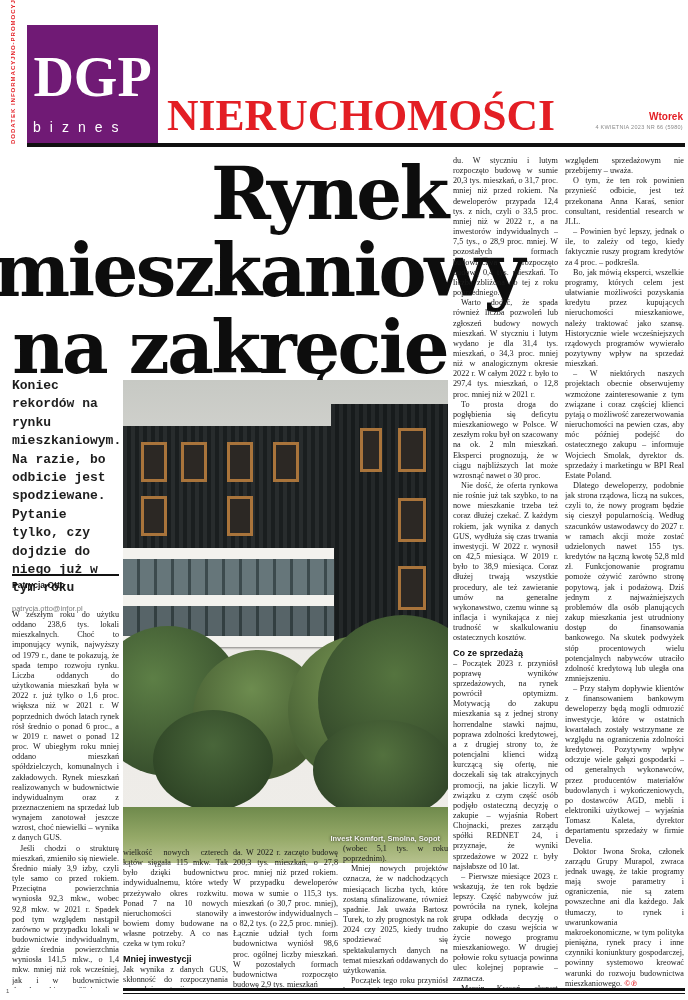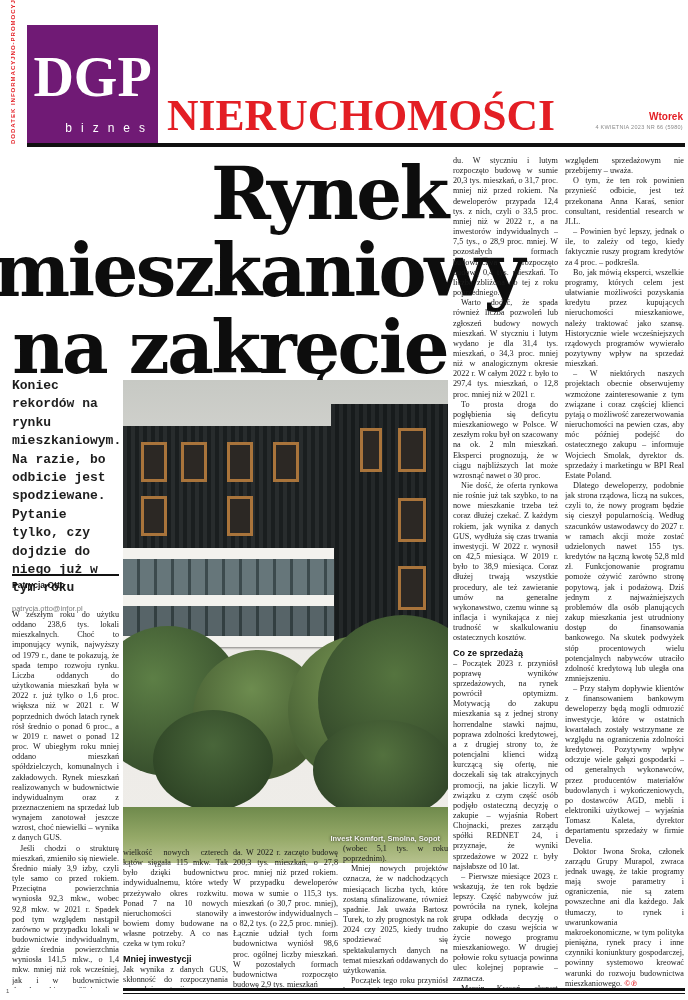--- a/index.html
+++ b/index.html
@@ -7,22 +7,22 @@
         font-family:"Liberation Serif",serif;color:#1b1b1b;}
 
   
   .edge-label{position:absolute;left:10px;top:24px;height:120px;
     writing-mode:vertical-rl;transform:rotate(180deg);
     font-family:"Liberation Sans",sans-serif;font-size:6px;font-weight:bold;
     letter-spacing:1px;color:#e31e24;white-space:nowrap;}
   .logo-box{position:absolute;left:27px;top:25px;width:131px;height:118px;background:#701a75;}
   .logo-main{position:absolute;left:0;right:0;top:24px;text-align:center;color:#fff;
     font-family:"Liberation Serif",serif;font-weight:bold;font-size:56px;line-height:1;}
-  .logo-sub{position:absolute;left:6px;right:4px;bottom:8px;text-align:right;color:#fff;
-    font-family:"Liberation Sans",sans-serif;font-size:12px;letter-spacing:9px;}
+  .logo-sub{position:absolute;left:6px;right:16px;bottom:8px;text-align:left;color:#fff;
+    font-family:"Liberation Sans",sans-serif;font-size:14px;letter-spacing:9px;}
   .section-title{position:absolute;left:167px;top:93px;color:#e31e24;
     font-family:"Liberation Serif",serif;font-weight:bold;font-size:45px;line-height:1;
     letter-spacing:0px;transform:scaleX(0.97);transform-origin:left;white-space:nowrap;}
   .day{position:absolute;right:5px;top:111px;color:#e31e24;
     font-family:"Liberation Sans",sans-serif;font-weight:bold;font-size:10px;}
   .date-line{position:absolute;right:5px;top:124px;color:#8a8a8a;
     font-family:"Liberation Sans",sans-serif;font-size:5.5px;letter-spacing:.3px;}
   .head-rule{position:absolute;left:27px;width:658px;top:143px;height:4px;background:#101010;}
 
   

